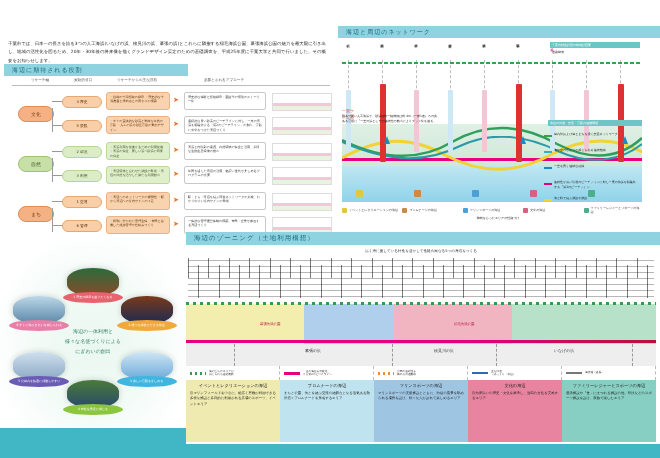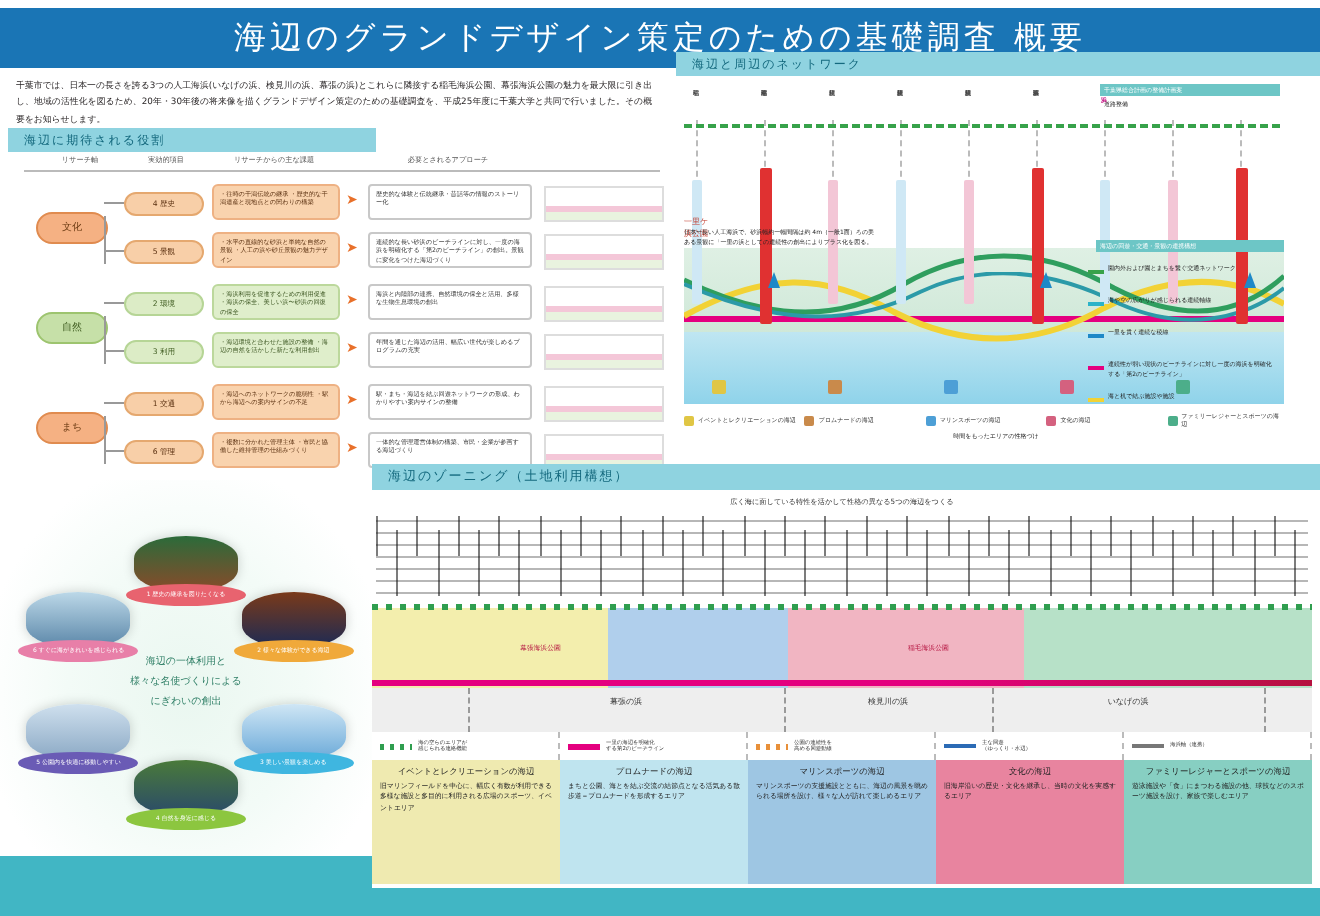--- a/index.html
+++ b/index.html
@@ -106,21 +106,20 @@
   .card h4{margin:0 0 3px 0;font-size:4.2px;font-weight:normal;text-align:center;color:#222;}
   .card p{margin:0;font-size:3.4px;line-height:1.55;color:#222;text-align:justify;}
   #footbar{position:absolute;left:0;top:444px;width:660px;height:14px;background:#41b6c4;}
   #leftfoot{position:absolute;left:0;top:428px;width:186px;height:16px;background:#41b6c4;}
 </style>
 </head>
 <body>
 
 <div id="page">
 
-  <div class="banner" id="title">海辺のグランドデザイン策定のための基礎調査 概要</div>
 
   <div id="intro">千葉市では、日本一の長さを誇る3つの人工海浜(いなげの浜、検見川の浜、幕張の浜)とこれらに隣接する稲毛海浜公園、幕張海浜公園の魅力を最大限に引き出し、地域の活性化を図るため、20年・30年後の将来像を描くグランドデザイン策定のための基礎調査を、平成25年度に千葉大学と共同で行いました。その概要をお知らせします。</div>
 
   <div class="sec-head" id="roles-head">海辺に期待される役割</div>
 
   <div id="roles">
     <div class="col-head" style="left:14px;top:0;width:44px">リサーチ軸</div>
     <div class="col-head" style="left:58px;top:0;width:42px">実効的項目</div>
     <div class="col-head" style="left:100px;top:0;width:66px">リサーチからの主な課題</div>
     <div class="col-head" style="left:180px;top:0;width:80px">必要とされるアプローチ</div>

